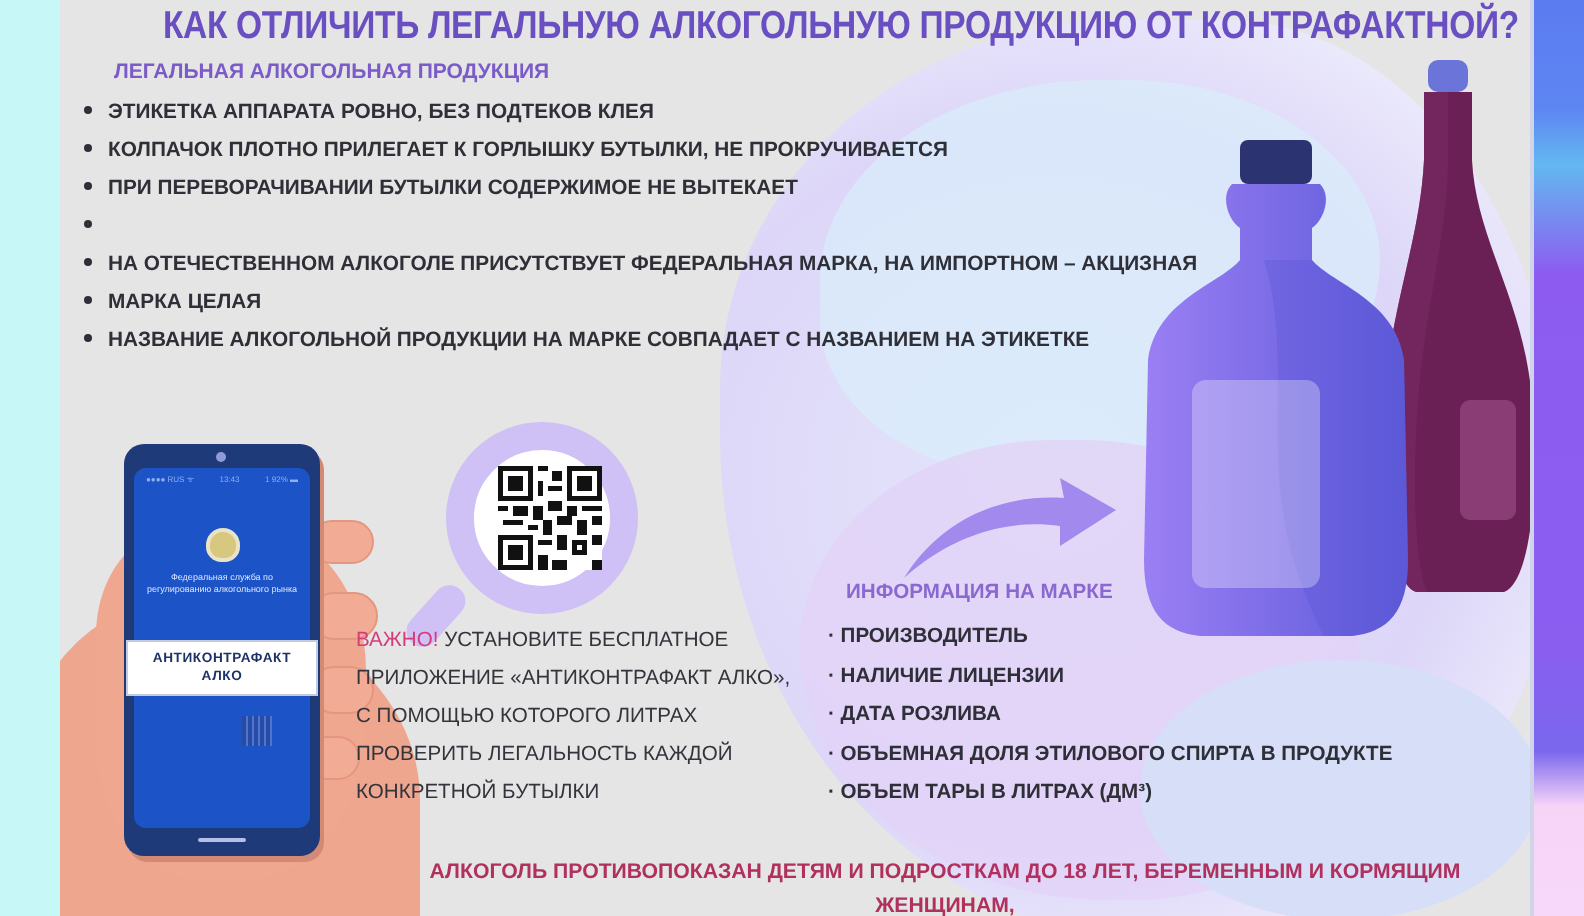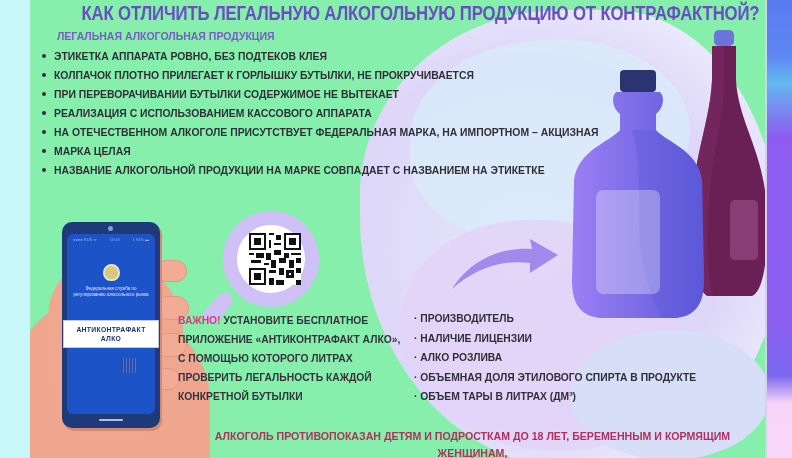--- a/index.html
+++ b/index.html
@@ -13,21 +13,21 @@
     position: absolute; left: 0; top: 0; width: 30px; height: 458px;
     background: #c8f7f8;
   }
   .right-strip {
     position: absolute; left: 765px; top: 0; width: 27px; height: 458px;
     background: linear-gradient(180deg, #5b7bf0 0%, #5e86f3 12%, #63b8f0 18%, #8d5bf0 30%, #8b5ef0 70%, #7a67ee 82%, #f6d4f8 88%, #f8d8fa 100%);
     border-left: 2px solid #d0d4e8;
   }
   .card {
     position: absolute; left: 30px; top: 0; width: 735px; height: 458px;
-    background: #86efac;
+    background: #e5e5e5;
     overflow: hidden;
   }
   .blob1 {
     position: absolute; left: 330px; top: 10px; width: 420px; height: 460px;
     background: radial-gradient(ellipse at 40% 50%, #e4e6fb 0%, #ddd6f8 55%, #ecebfc 80%, rgba(255,255,255,0) 100%);
     border-radius: 48% 40% 45% 52% / 40% 50% 48% 55%;
   }
   .blob2 {
     position: absolute; left: 380px; top: 40px; width: 280px; height: 200px;
     background: #d8eefb;
@@ -128,21 +128,21 @@
     background: #cfc0f5; border-radius: 8px; transform: rotate(42deg);
   }
   .qr {
     position: absolute; left: 219px; top: 233px; width: 52px; height: 52px;
     background: #fff;
   }
   .qr svg { width: 52px; height: 52px; display: block; }
 
   .important {
     position: absolute; left: 148px; top: 311px; width: 225px;
-    font-size: 10.3px; font-weight: bold; color: #34343c; line-height: 19px; white-space: nowrap;
+    font-size: 10.3px; font-weight: normal; color: #34343c; line-height: 19px; white-space: nowrap;
   }
   .important .accent { color: #d43c7a; }
 
   .marka-heading {
     position: absolute; left: 393px; top: 291px;
     color: #8a68d0; font-weight: bold; font-size: 10.3px; white-space: nowrap;
   }
   .marka-list { position: absolute; left: 384px; top: 309px; list-style: none; }
   .marka-list li {
     height: 19.5px; line-height: 19.5px;
@@ -174,21 +174,21 @@
   <div class="blob3"></div>
   <div class="blob4"></div>
 
   <div class="title">КАК ОТЛИЧИТЬ ЛЕГАЛЬНУЮ АЛКОГОЛЬНУЮ ПРОДУКЦИЮ ОТ КОНТРАФАКТНОЙ?</div>
 
   <div class="legal-heading">ЛЕГАЛЬНАЯ АЛКОГОЛЬНАЯ ПРОДУКЦИЯ</div>
   <ul class="legal-list">
     <li><span class="dot"></span><span>ЭТИКЕТКА АППАРАТА РОВНО, БЕЗ ПОДТЕКОВ КЛЕЯ</span></li>
     <li><span class="dot"></span><span>КОЛПАЧОК ПЛОТНО ПРИЛЕГАЕТ К ГОРЛЫШКУ БУТЫЛКИ, НЕ ПРОКРУЧИВАЕТСЯ</span></li>
     <li><span class="dot"></span><span>ПРИ ПЕРЕВОРАЧИВАНИИ БУТЫЛКИ СОДЕРЖИМОЕ НЕ ВЫТЕКАЕТ</span></li>
-    <li><span class="dot"></span><span>РЕАЛИЗАЦИЯ С ИСПОЛЬЗОВАНИЕМ КАССОВОГО АППАРАТА</span></li>
+    <li><span class="dot"></span></li>
     <li><span class="dot"></span><span>НА ОТЕЧЕСТВЕННОМ АЛКОГОЛЕ ПРИСУТСТВУЕТ ФЕДЕРАЛЬНАЯ МАРКА, НА ИМПОРТНОМ – АКЦИЗНАЯ</span></li>
     <li><span class="dot"></span><span>МАРКА ЦЕЛАЯ</span></li>
     <li><span class="dot"></span><span>НАЗВАНИЕ АЛКОГОЛЬНОЙ ПРОДУКЦИИ НА МАРКЕ СОВПАДАЕТ С НАЗВАНИЕМ НА ЭТИКЕТКЕ</span></li>
   </ul>
 
   <svg class="bottle-back" width="80" height="270" viewBox="0 0 80 270">
     <rect x="24" y="0" width="20" height="16" rx="5" fill="#6b74d8"></rect>
     <path d="M22 16 L46 16 L46 50 C48 90 72 120 76 170 C80 220 74 262 62 266 L18 266 C6 262 0 220 2 170 C6 120 20 90 22 50 Z" fill="#6a1f55"></path>
     <path d="M22 16 L34 16 L34 50 C34 90 20 130 18 190 C16 230 20 262 24 266 L18 266 C6 262 0 220 2 170 C6 120 20 90 22 50 Z" fill="#7a2a64" opacity=".6"></path>
     <rect x="40" y="170" width="28" height="60" rx="5" fill="#a0508a" opacity=".6"></rect>
@@ -280,24 +280,25 @@
   </div>
 
   <div class="important">
     <div><span class="accent">ВАЖНО!</span><span> УСТАНОВИТЕ БЕСПЛАТНОЕ</span></div>
     <div>ПРИЛОЖЕНИЕ «АНТИКОНТРАФАКТ АЛКО»,</div>
     <div>С ПОМОЩЬЮ КОТОРОГО ЛИТРАХ</div>
     <div>ПРОВЕРИТЬ ЛЕГАЛЬНОСТЬ КАЖДОЙ</div>
     <div>КОНКРЕТНОЙ БУТЫЛКИ</div>
   </div>
 
+  <div class="marka-heading">ИНФОРМАЦИЯ НА МАРКЕ</div>
   <ul class="marka-list">
     <li>· ПРОИЗВОДИТЕЛЬ</li>
     <li>· НАЛИЧИЕ ЛИЦЕНЗИИ</li>
-    <li>· АЛКО РОЗЛИВА</li>
+    <li>· ДАТА РОЗЛИВА</li>
     <li>· ОБЪЕМНАЯ ДОЛЯ ЭТИЛОВОГО СПИРТА В ПРОДУКТЕ</li>
     <li>· ОБЪЕМ ТАРЫ В ЛИТРАХ (ДМ³)</li>
   </ul>
 
   <div class="warning">
     <div>АЛКОГОЛЬ ПРОТИВОПОКАЗАН ДЕТЯМ И ПОДРОСТКАМ ДО 18 ЛЕТ, БЕРЕМЕННЫМ И КОРМЯЩИМ ЖЕНЩИНАМ,</div>
 
   </div>
 </div>
 

